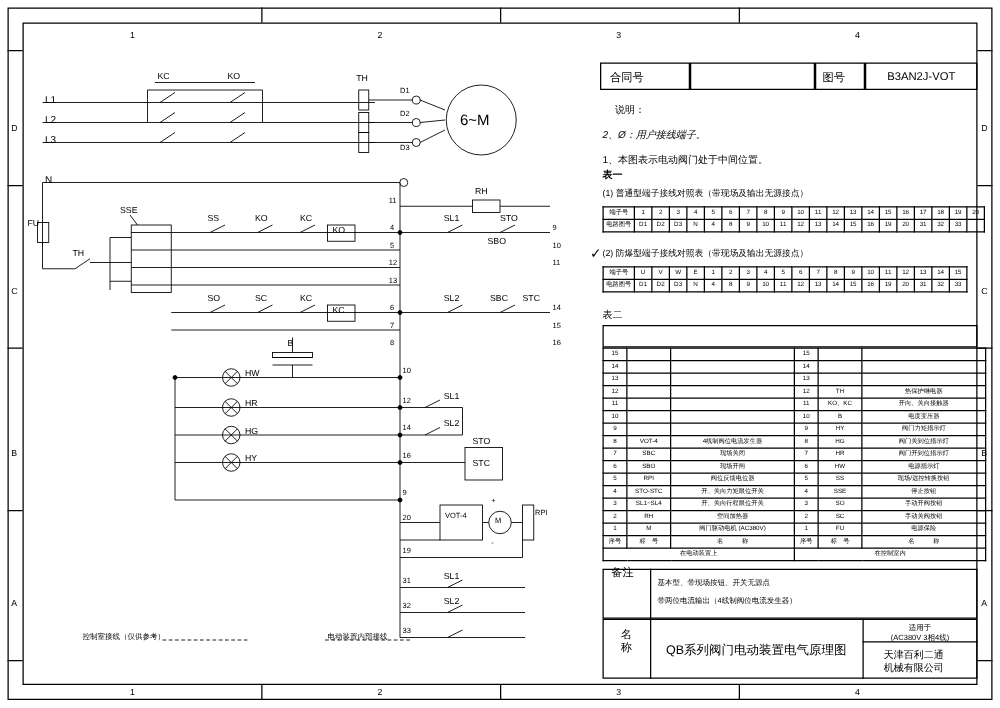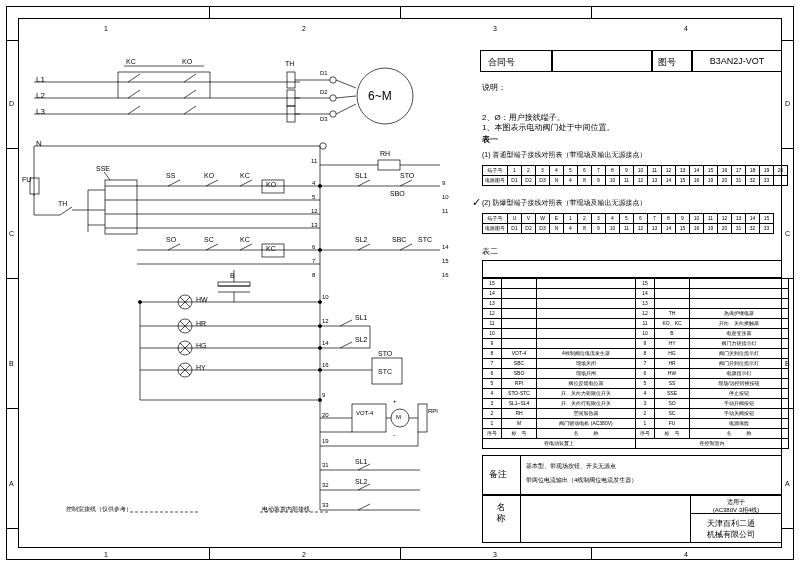--- a/index.html
+++ b/index.html
@@ -309,23 +309,23 @@
   <div class="txt f6" style="left:442px;top:272px;">16</div>
 
   <div class="box" style="left:480px;top:50px;width:72px;height:22px;"></div>
   <div class="txt f9" style="left:488px;top:56px;">合同号</div>
   <div class="box" style="left:552px;top:50px;width:100px;height:22px;"></div>
   <div class="box" style="left:652px;top:50px;width:40px;height:22px;"></div>
   <div class="txt f9" style="left:658px;top:56px;">图号</div>
   <div class="box" style="left:692px;top:50px;width:90px;height:22px;"></div>
   <div class="txt f9 ctr" style="left:692px;top:56px;width:90px;">B3AN2J-VOT</div>
 
-  <div class="txt f8" style="left:482px;top:82px;">说明：</div>
+  <div class="txt f8" style="left:492px;top:82px;">说明：</div>
   <div class="txt f8" style="left:482px;top:98px;margin-top:24px;">1、本图表示电动阀门处于中间位置。</div>
-  <div class="txt f8" style="left:482px;top:112px;">2、Ø：用户接线端子。</div>
+  <div class="txt f8" style="left:482px;top:102px;font-style:italic;">2、Ø：用户接线端子。</div>
 
   <div class="txt f8" style="left:482px;top:134px;font-weight:bold;">表一</div>
   <div class="txt f7" style="left:482px;top:150px;">(1) 普通型端子接线对照表（带现场及输出无源接点）</div>
   <table class="tbl" id="t1a" style="left:482px;top:165px;">
       <tbody>
         <tr>
           <td style="width: 24px;">端子号</td>
           <td style="width: 13px;">1</td>
           <td style="width: 13px;">2</td>
           <td style="width: 13px;">3</td>
@@ -558,28 +558,29 @@
         </tr>
         <tr>
           <td colspan="3">在电动装置上</td>
           <td colspan="3">在控制室内</td>
         </tr>
       </tbody>
     </table>
 
   <div class="box" style="left:482px;top:455px;width:300px;height:40px;"></div>
   <div class="ln v" style="left:520px;top:455px;height:40px;"></div>
-  <div class="txt f9" style="left:489px;top:468px;">备注</div>
+  <div class="txt f9" style="left:489px;top:452px;">备注</div>
   <div class="txt f6" style="left:526px;top:462px;">基本型、带现场按钮、开关无源点</div>
   <div class="txt f6" style="left:526px;top:476px;">带两位电流输出（4线制阀位电流发生器）</div>
 
   <div class="box" style="left:482px;top:495px;width:300px;height:48px;"></div>
   <div class="ln v" style="left:520px;top:495px;height:48px;"></div>
   <div class="ln v" style="left:690px;top:495px;height:48px;"></div>
   <div class="ln h" style="left:690px;top:513px;width:92px;"></div>
   <div class="txt f9 ctr" style="left:486px;top:502px;width:30px;line-height:11px;">名
 称</div>
+  <div class="txt f10 ctr" style="left:522px;top:513px;width:166px;">QB系列阀门电动装置电气原理图</div>
   <div class="txt f6 ctr" style="left:690px;top:498px;width:92px;">适用于</div>
   <div class="txt f6 ctr" style="left:690px;top:506px;width:92px;">(AC380V 3相4线)</div>
   <div class="txt f8 ctr" style="left:690px;top:518px;width:82px;line-height:11px;">天津百利二通
 机械有限公司</div>
 
 </div>
 
 </body></html>

